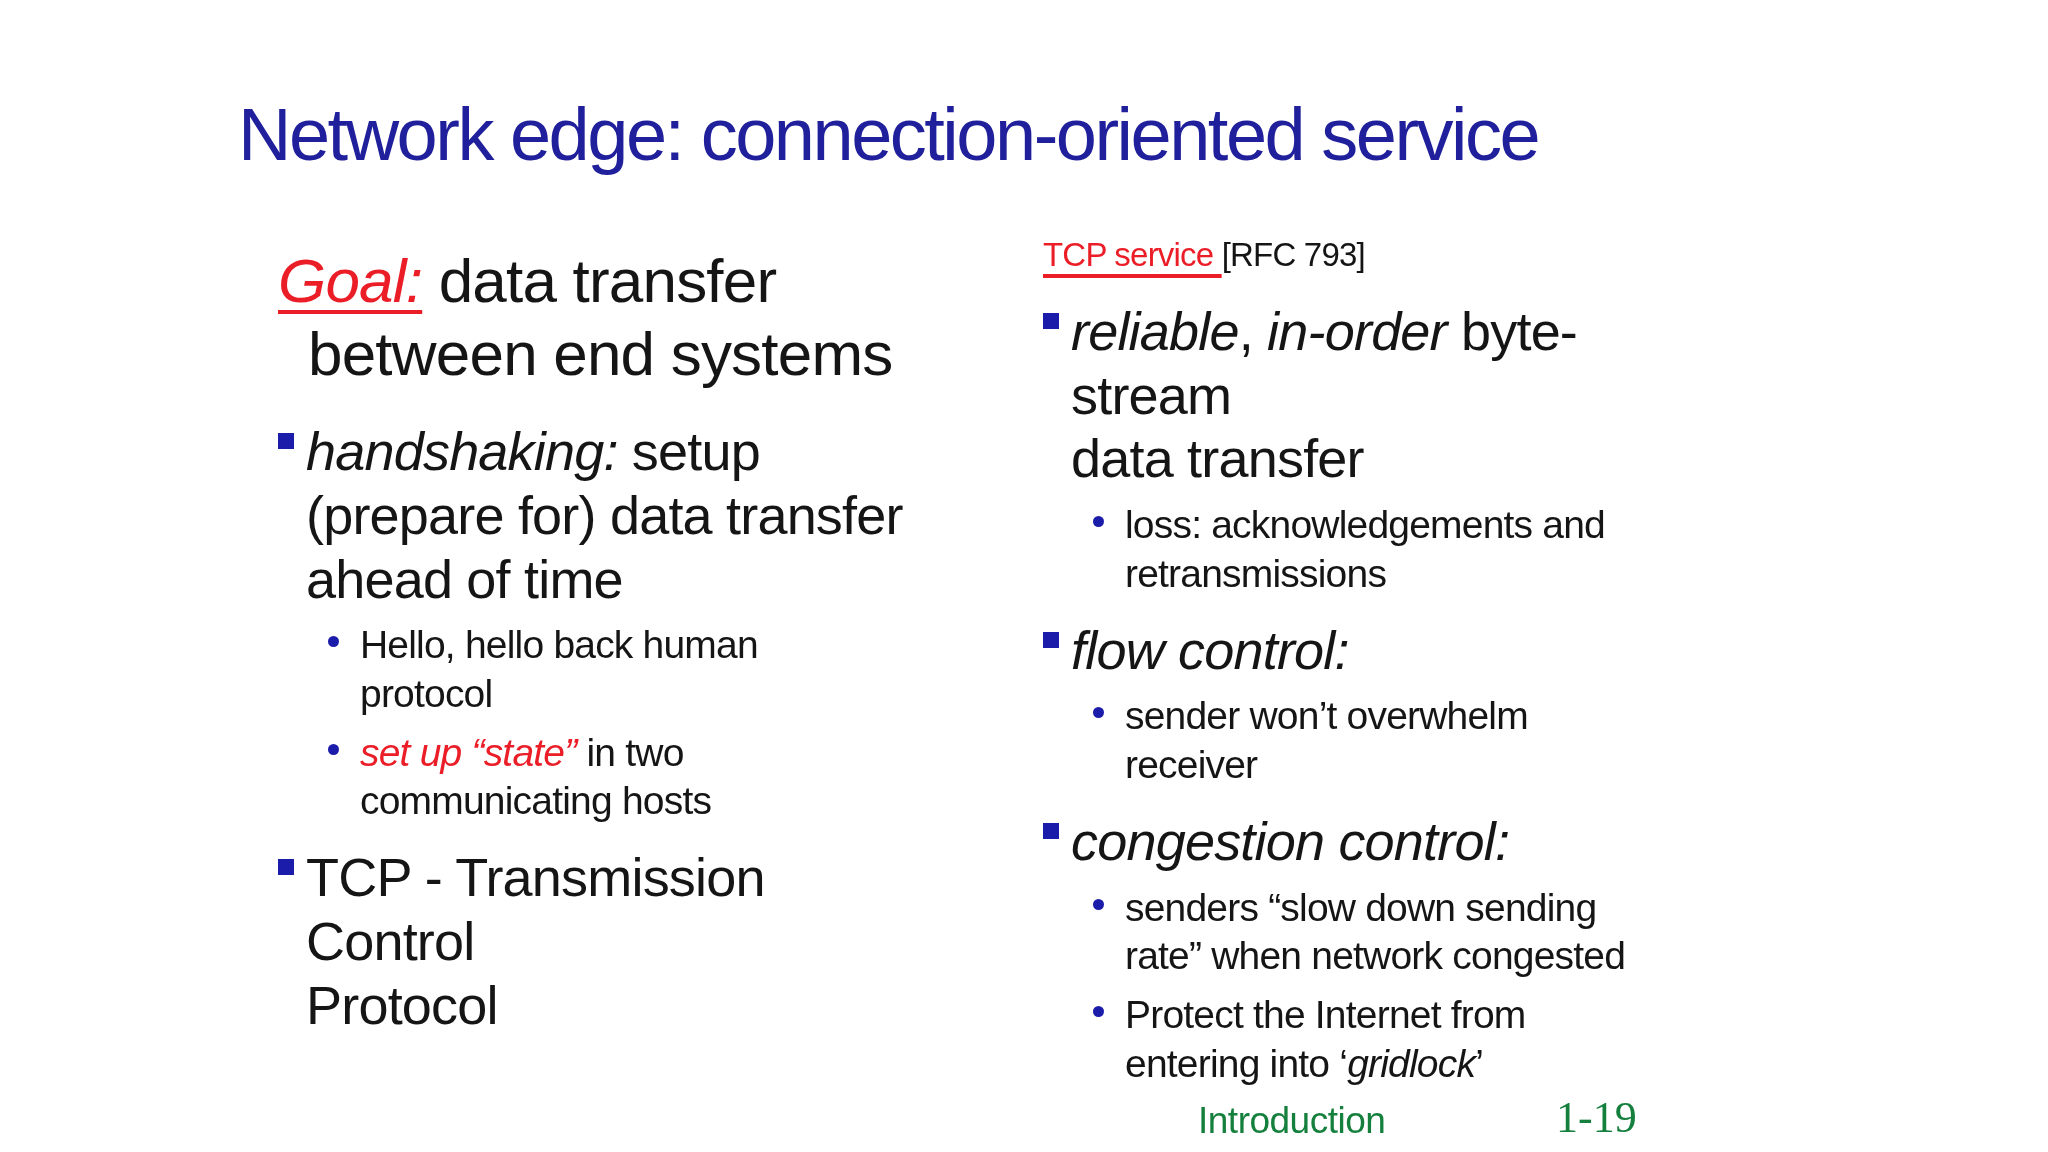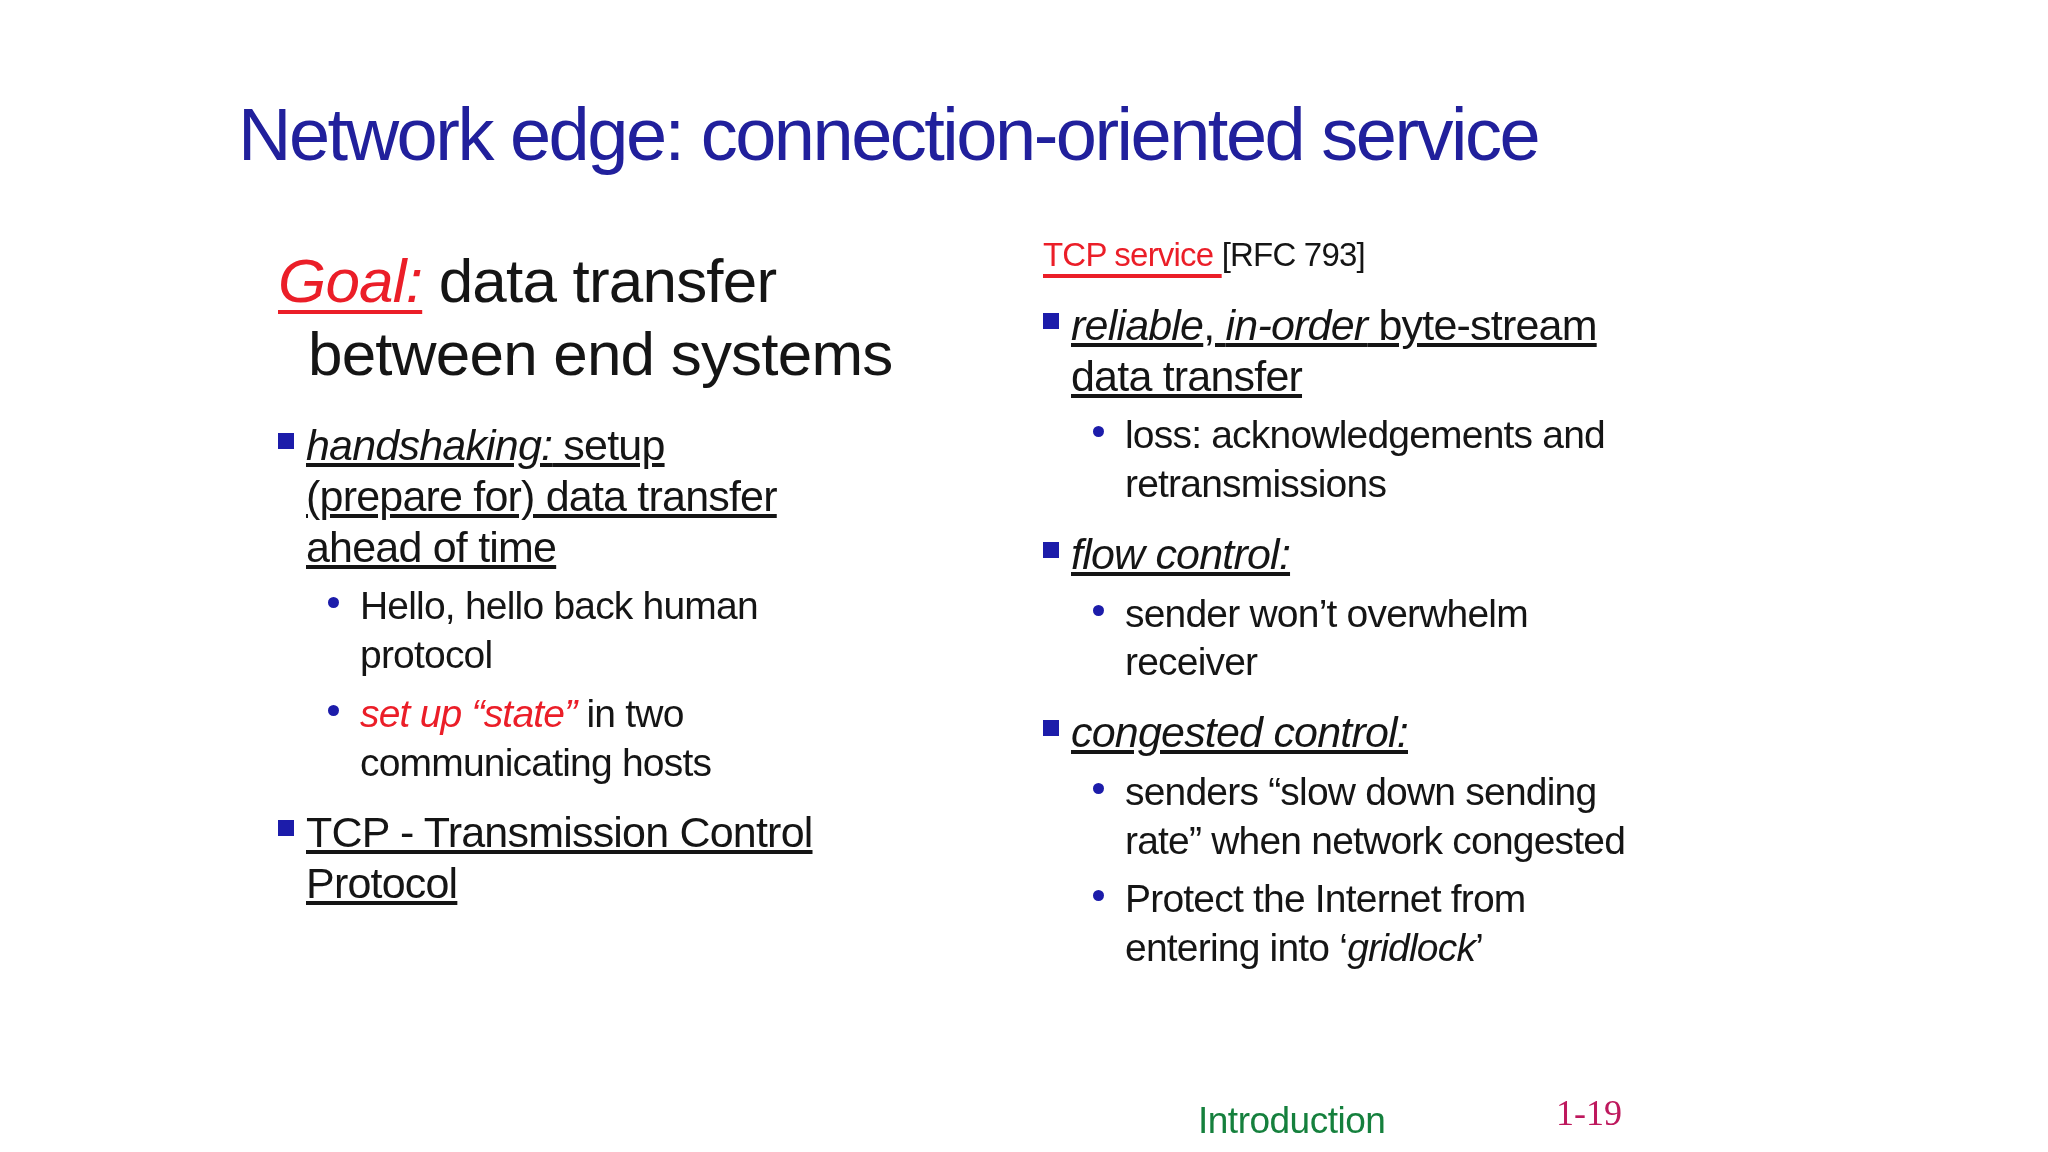--- a/index.html
+++ b/index.html
@@ -27,41 +27,41 @@
     font-size:62px;line-height:1.17;
     padding-left:30px;text-indent:-30px;
     white-space:pre-wrap;margin-bottom:30px;
   }
   .col-heading{
     font-size:33px;line-height:1.15;
     white-space:pre-wrap;margin-bottom:26px;
   }
 
   .li{position:relative;margin-top:10px;}
-  .li.l1{margin-top:20px;font-size:43px;line-height:1.18;padding-left:28px;text-decoration:underline;}
+  .li.l1{margin-top:20px;font-size:54px;line-height:1.18;padding-left:28px;}
   .li.l2{font-size:39px;line-height:1.25;padding-left:82px;}
   .bullet-list > .li:first-child{margin-top:0;}
 
   .txt{white-space:pre-wrap;}
 
   .bullet{position:absolute;display:block;background:var(--bullet-blue);}
   .l1 > .bullet{left:0;top:13px;width:16px;height:16px;}
   .l2 > .bullet{left:50px;top:15px;width:11px;height:11px;border-radius:50%;}
 
   .s-red{color:var(--accent-red);}
   .s-italic{font-style:italic;}
   .s-underline{text-decoration:underline;text-decoration-thickness:4px;text-underline-offset:8px;}
 
   .footer-section{
     position:absolute;left:1198px;top:1100px;
     font-size:37px;letter-spacing:-0.5px;color:#15803d;
   }
   .page-number{
     position:absolute;left:1556px;top:1092px;
-    font-family:"Liberation Serif",serif;font-size:36px;color:#be185d;
+    font-family:"Liberation Serif",serif;font-size:44px;color:#15803d;
   }
 </style>
 </head>
 <body>
 
 <div class="slide">
 
   <h1 class="slide-title">Network edge: connection-oriented service</h1>
 
   <div class="col col-left">
@@ -109,21 +109,21 @@
           <span class="bullet"></span>
           <p class="txt"><span class="s-italic">flow control:</span></p>
         </div>
         <div class="li l2">
           <span class="bullet"></span>
           <p class="txt"><span>sender won’t overwhelm
 receiver</span></p>
         </div>
         <div class="li l1">
           <span class="bullet"></span>
-          <p class="txt"><span class="s-italic">congested control:</span></p>
+          <p class="txt"><span class="s-italic">congestion control:</span></p>
         </div>
         <div class="li l2">
           <span class="bullet"></span>
           <p class="txt"><span>senders “slow down sending
 rate” when network congested</span></p>
         </div>
         <div class="li l2">
           <span class="bullet"></span>
           <p class="txt"><span>Protect the Internet from
 entering into ‘</span><span class="s-italic">gridlock</span><span>’</span></p>

